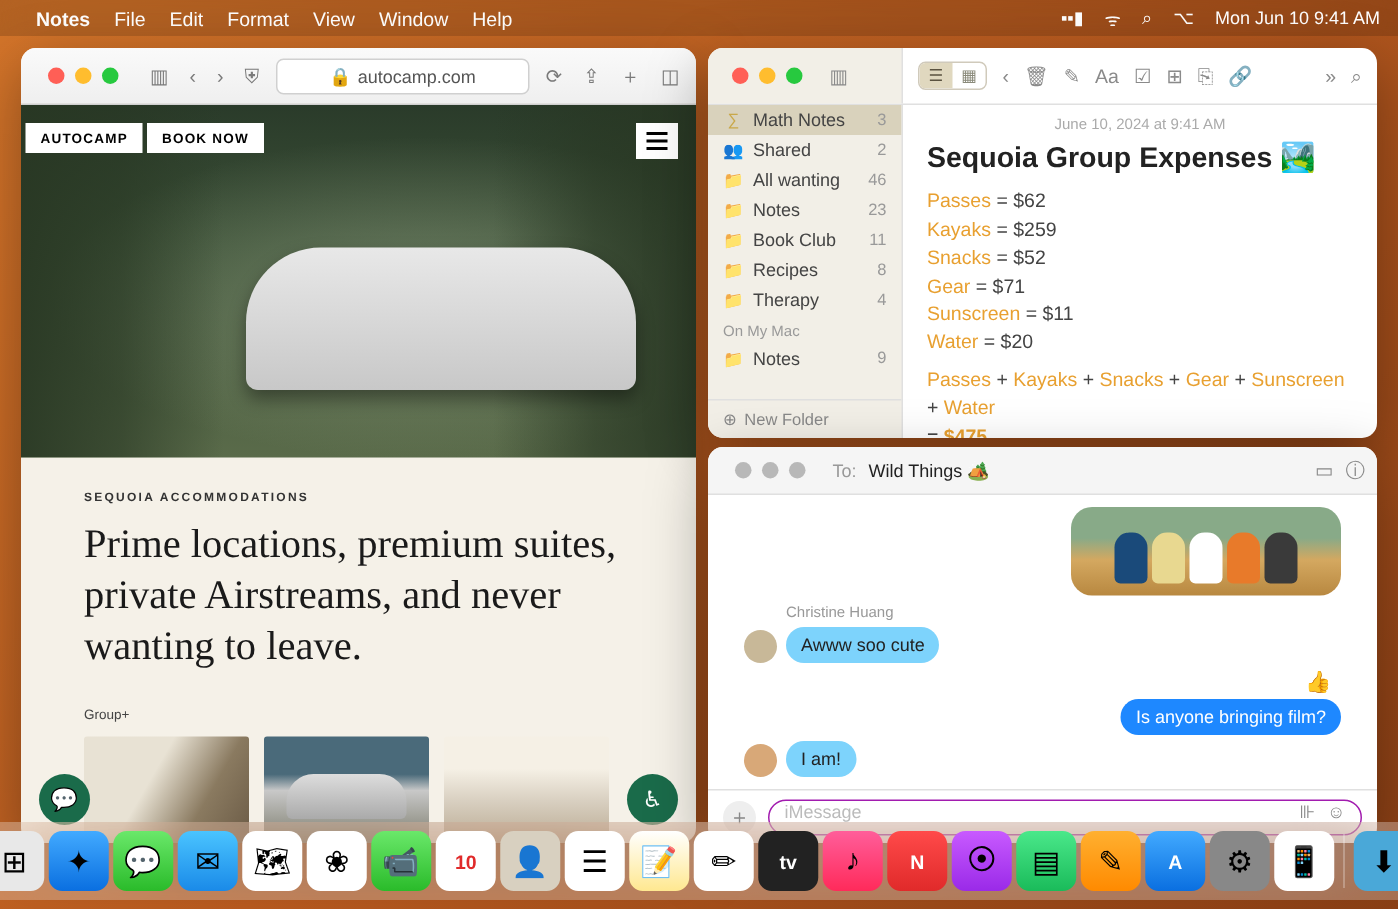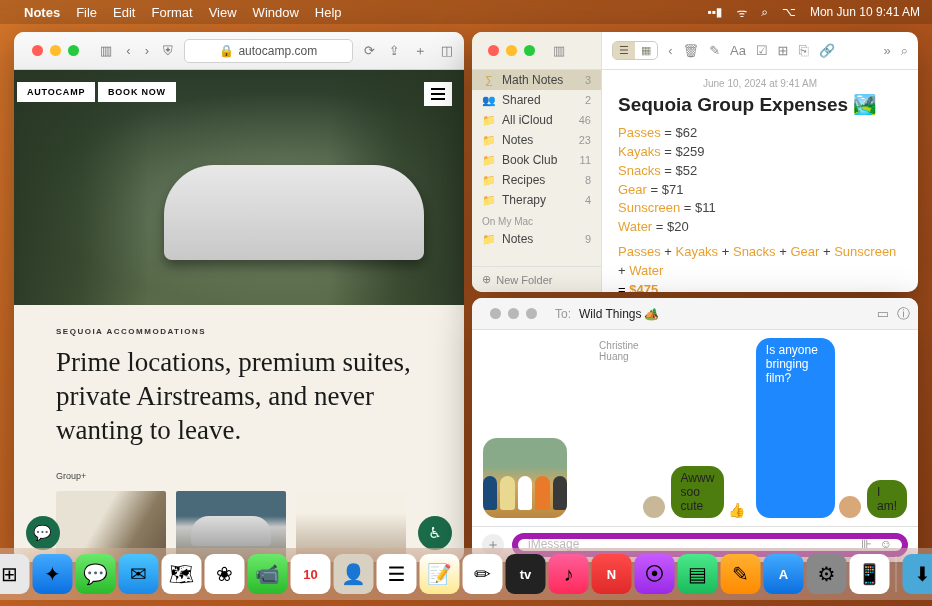--- a/index.html
+++ b/index.html
@@ -66,34 +66,34 @@
 .note-line{font-size:13px;line-height:1.45}
 .tok-o{color:#e8a030;font-weight:500}
 .tok-eq{color:#444}
 .tok-v{color:#444}
 .tok-res{color:#e8a030;font-weight:600}
 
 .messages{left:472px;top:298px;width:446px;height:264px;background:#fff;display:flex;flex-direction:column}
 .msg-top{height:32px;background:#f5f5f5;border-bottom:1px solid #e0e0e0;display:flex;align-items:center;padding:0 8px;gap:8px;font-size:12px;color:#666}
 .msg-top .to-lbl{color:#999}
 .msg-top .sp{flex:1}
-.msg-body{flex:1;padding:8px 11px;overflow-y:auto;display:flex;flex-direction:row;gap:4px}
+.msg-body{flex:1;padding:8px 24px;overflow-y:auto;display:flex;flex-direction:column;gap:4px}
 .msg-img{align-self:flex-end;width:180px;height:80px;border-radius:14px;background:linear-gradient(180deg,#88aa88 35%,#d4a860 60%,#b88840 100%);position:relative;overflow:hidden}
 .people{position:absolute;bottom:8px;left:0;right:0;display:flex;justify-content:center;gap:3px}
 .people span{width:22px;height:34px;border-radius:10px 10px 4px 4px}
 .sender{font-size:10px;color:#999;margin-left:28px;margin-top:2px}
 .bubble-row{display:flex;align-items:flex-end;gap:6px}
 .avatar{width:22px;height:22px;border-radius:50%;background:#c8b898;flex-shrink:0}
 .bubble{border-radius:14px;padding:5px 10px;font-size:12px;max-width:260px}
-.bubble.gray{background:#4d7c0f;color:#222}
+.bubble.gray{background:#7dd3fc;color:#222}
 .bubble.blue{background:#1e88ff;color:#fff;margin-left:auto}
 .reaction{align-self:flex-end;margin-right:6px;font-size:14px}
 .msg-input{height:36px;border-top:1px solid #e0e0e0;display:flex;align-items:center;padding:0 10px;gap:8px}
 .msg-input .plus{width:22px;height:22px;border-radius:50%;background:#eee;color:#888;display:flex;align-items:center;justify-content:center;font-size:14px}
-.msg-input .field{flex:1;height:24px;border:6px solid #a21caf;border-radius:12px;padding:0 10px;font-size:12px;color:#bbb;display:flex;align-items:flex-end}
+.msg-input .field{flex:1;height:24px;border:1px solid #a21caf;border-radius:12px;padding:0 10px;font-size:12px;color:#bbb;display:flex;align-items:flex-start}
 .msg-input .field .sp{flex:1}
 
 .dock{position:absolute;bottom:6px;left:50%;transform:translateX(-50%);height:52px;background:rgba(255,255,255,0.25);backdrop-filter:blur(30px);border-radius:14px;display:flex;align-items:center;padding:0 8px;gap:3px}
 .dock-ico{width:40px;height:40px;border-radius:9px;display:flex;align-items:center;justify-content:center;font-size:20px;cursor:default;flex-shrink:0}
 .dock-sep{width:1px;height:36px;background:rgba(255,255,255,0.35);margin:0 3px}
 </style>
 </head>
 <body>
 
 <div class="menubar">
@@ -193,21 +193,21 @@
           <span>Math Notes</span>
           <span class="cnt">3</span>
         </div>
         <div class="sb-row">
           <span class="ico shared">👥</span>
           <span>Shared</span>
           <span class="cnt">2</span>
         </div>
         <div class="sb-row">
           <span class="ico ">📁</span>
-          <span>All iCloud</span>
+          <span>All wanting</span>
           <span class="cnt">46</span>
         </div>
         <div class="sb-row">
           <span class="ico ">📁</span>
           <span>Notes</span>
           <span class="cnt">23</span>
         </div>
         <div class="sb-row">
           <span class="ico ">📁</span>
           <span>Book Club</span>

